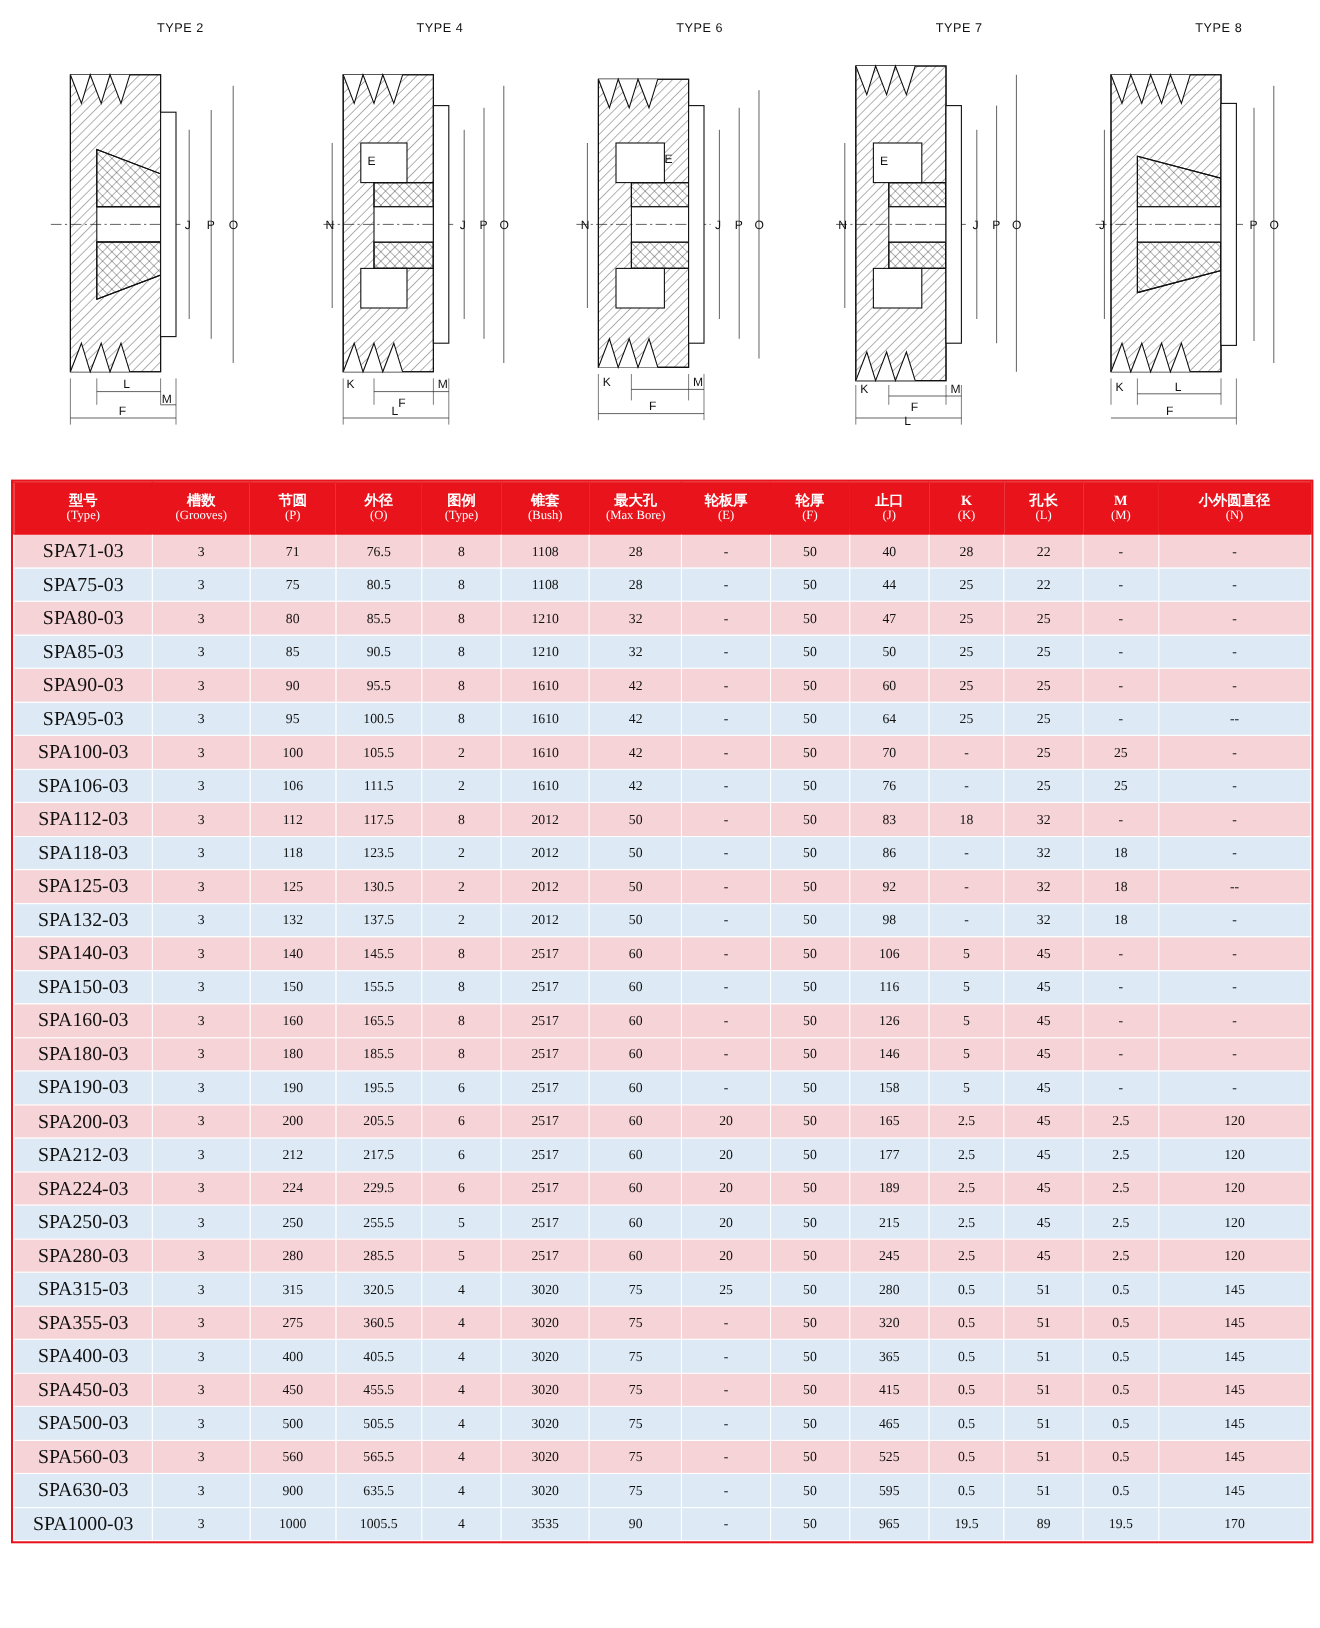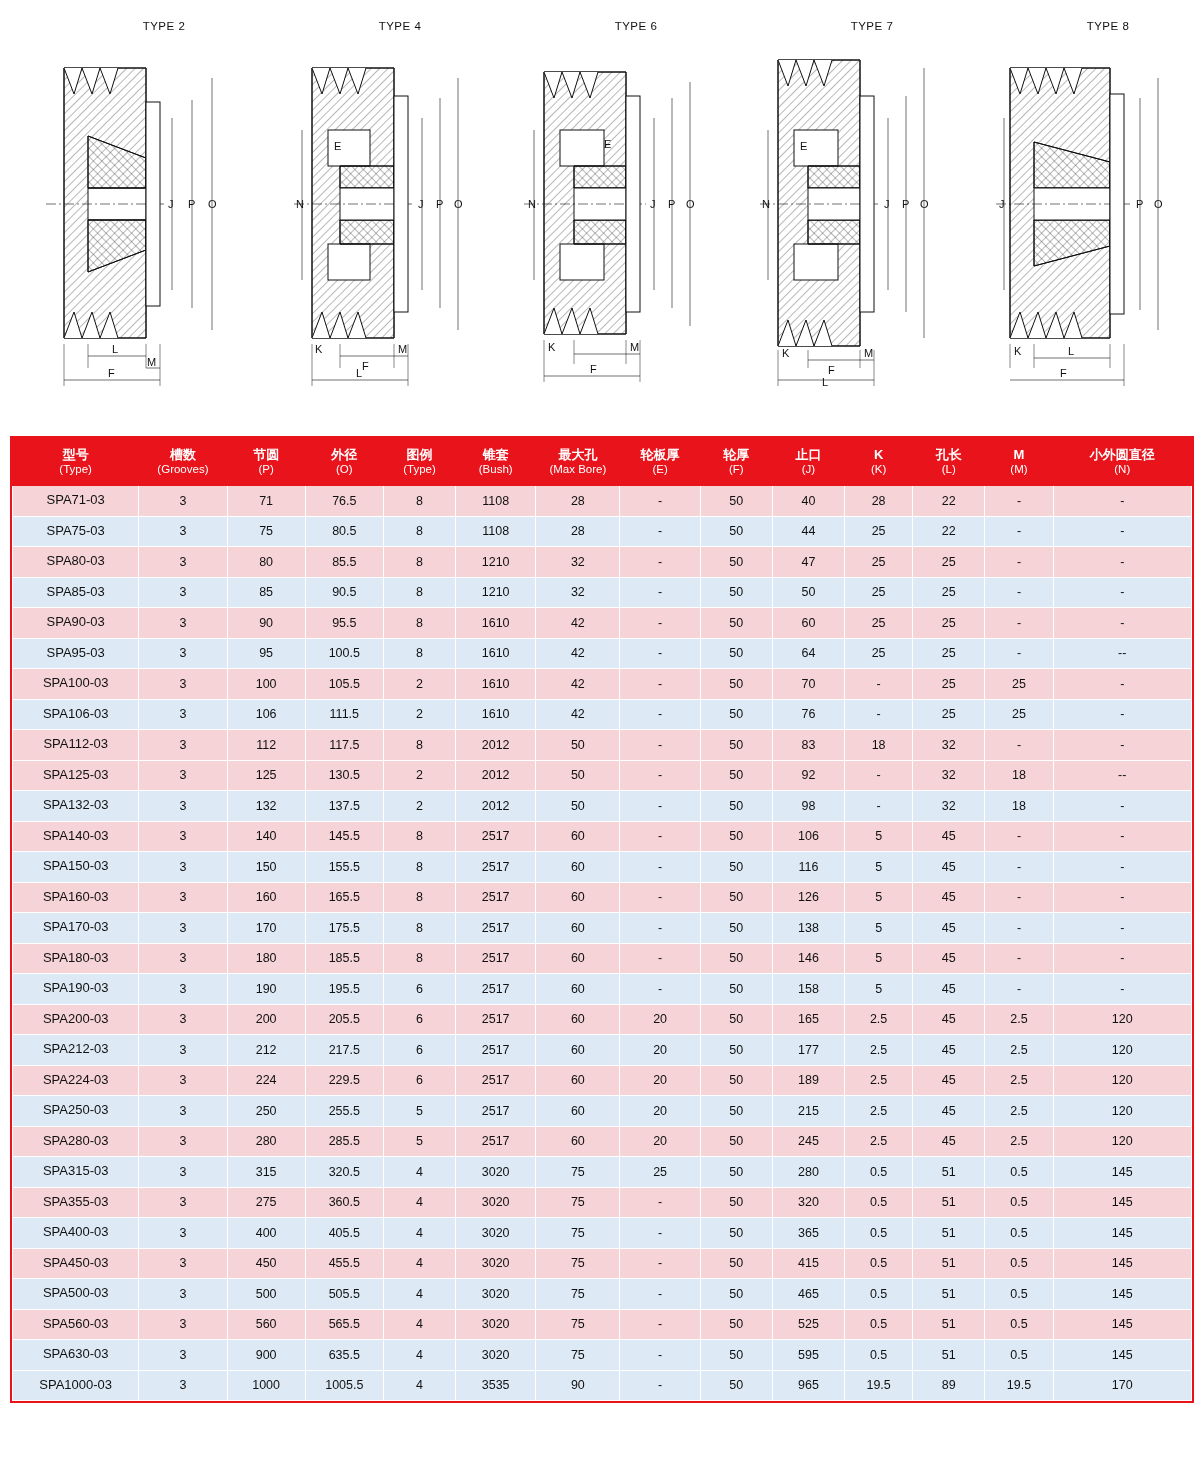--- a/index.html
+++ b/index.html
@@ -34,20 +34,21 @@
     margin-top:14px;
     font-weight:400;
   }
   .fig-canvas{position:absolute;left:0;top:32px;width:100%;height:350px;}
 
   
   .table-wrap{
     position:absolute;
     left:10px;top:436px;
     width:1180px;
+    font-family:Liberation Serif, serif;
   }
   table{
     border-collapse:collapse;
     width:1180px;
     table-layout:fixed;
   }
   th,td{
     border:1px solid #ffffff;
     text-align:center;
     font-size:12.5px;
@@ -64,21 +65,21 @@
     font-size:13px;
     border:1px solid #e8131b;
   }
   thead th span.sub{
     display:block;
     font-size:11.5px;
     font-weight:normal;
   }
   tbody tr.odd td{background:#f6d3d6;}
   tbody tr.even td{background:#ddeaf6;}
-  tbody td.first{ text-align:center; font-size:13px;}
+  tbody td.first{ text-align:center; font-size:18px;}
   .table-outer{
     border:2px solid #e8131b;
     display:inline-block;
   }
 </style>
 </head>
 <body>
 
 <div class="page">
 
@@ -477,20 +478,36 @@
               <td>2012</td>
               <td>50</td>
               <td>-</td>
               <td>50</td>
               <td>83</td>
               <td>18</td>
               <td>32</td>
               <td>-</td>
               <td>-</td>
             </tr>
+            <tr class="even">
+              <td class="first">SPA118-03</td>
+              <td>3</td>
+              <td>118</td>
+              <td>123.5</td>
+              <td>2</td>
+              <td>2012</td>
+              <td>50</td>
+              <td>-</td>
+              <td>50</td>
+              <td>86</td>
+              <td>-</td>
+              <td>32</td>
+              <td>18</td>
+              <td>-</td>
+            </tr>
             <tr class="odd">
               <td class="first">SPA125-03</td>
               <td>3</td>
               <td>125</td>
               <td>130.5</td>
               <td>2</td>
               <td>2012</td>
               <td>50</td>
               <td>-</td>
               <td>50</td>
@@ -552,36 +569,20 @@
               <td class="first">SPA160-03</td>
               <td>3</td>
               <td>160</td>
               <td>165.5</td>
               <td>8</td>
               <td>2517</td>
               <td>60</td>
               <td>-</td>
               <td>50</td>
               <td>126</td>
-              <td>5</td>
-              <td>45</td>
-              <td>-</td>
-              <td>-</td>
-            </tr>
-            <tr class="even">
-              <td class="first">SPA170-03</td>
-              <td>3</td>
-              <td>170</td>
-              <td>175.5</td>
-              <td>8</td>
-              <td>2517</td>
-              <td>60</td>
-              <td>-</td>
-              <td>50</td>
-              <td>138</td>
               <td>5</td>
               <td>45</td>
               <td>-</td>
               <td>-</td>
             </tr>
             <tr class="odd">
               <td class="first">SPA180-03</td>
               <td>3</td>
               <td>180</td>
               <td>185.5</td>

